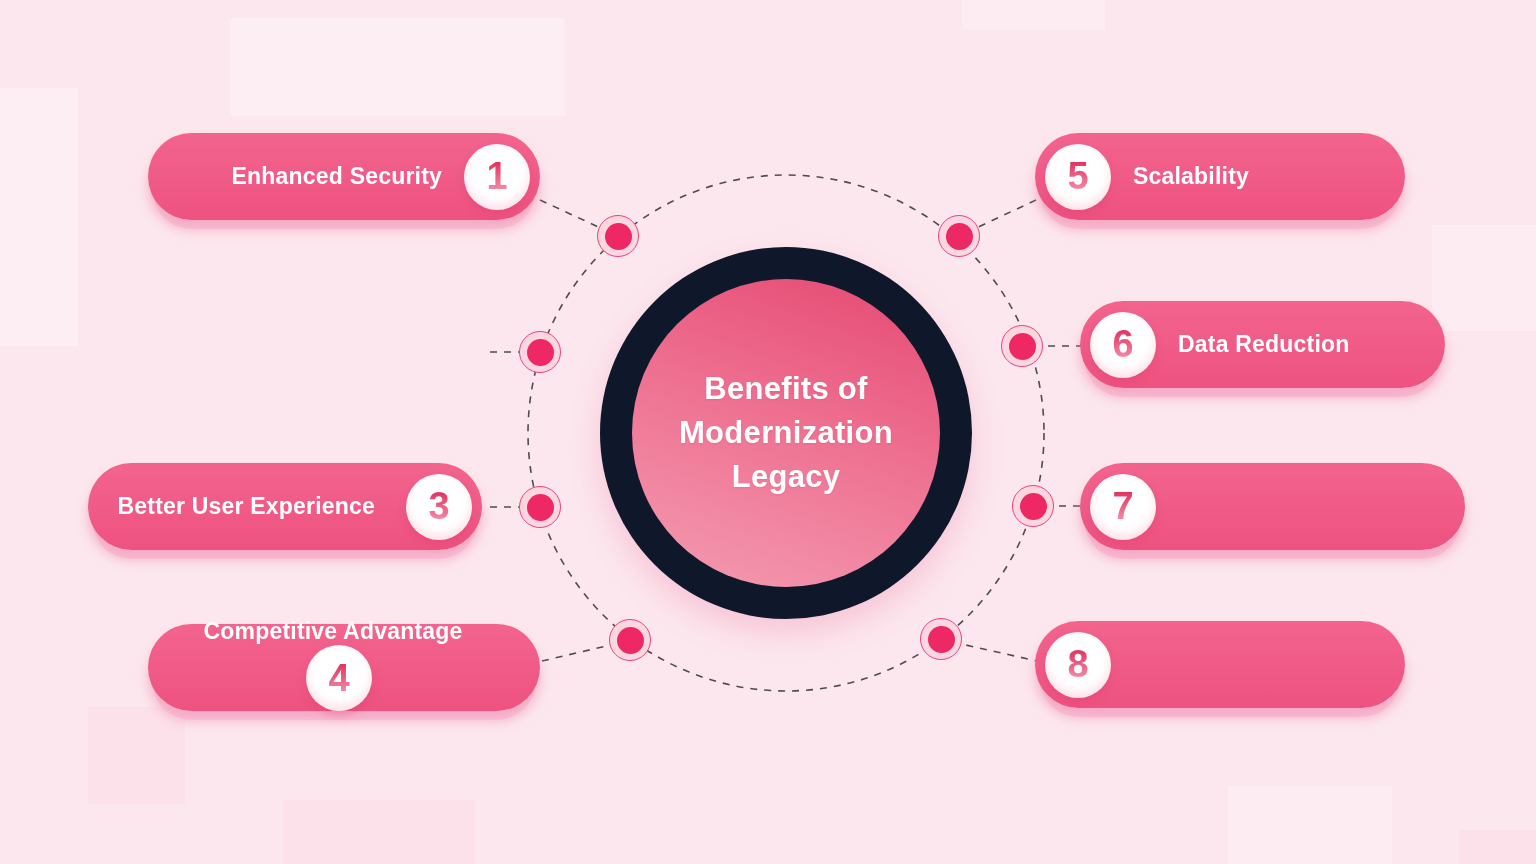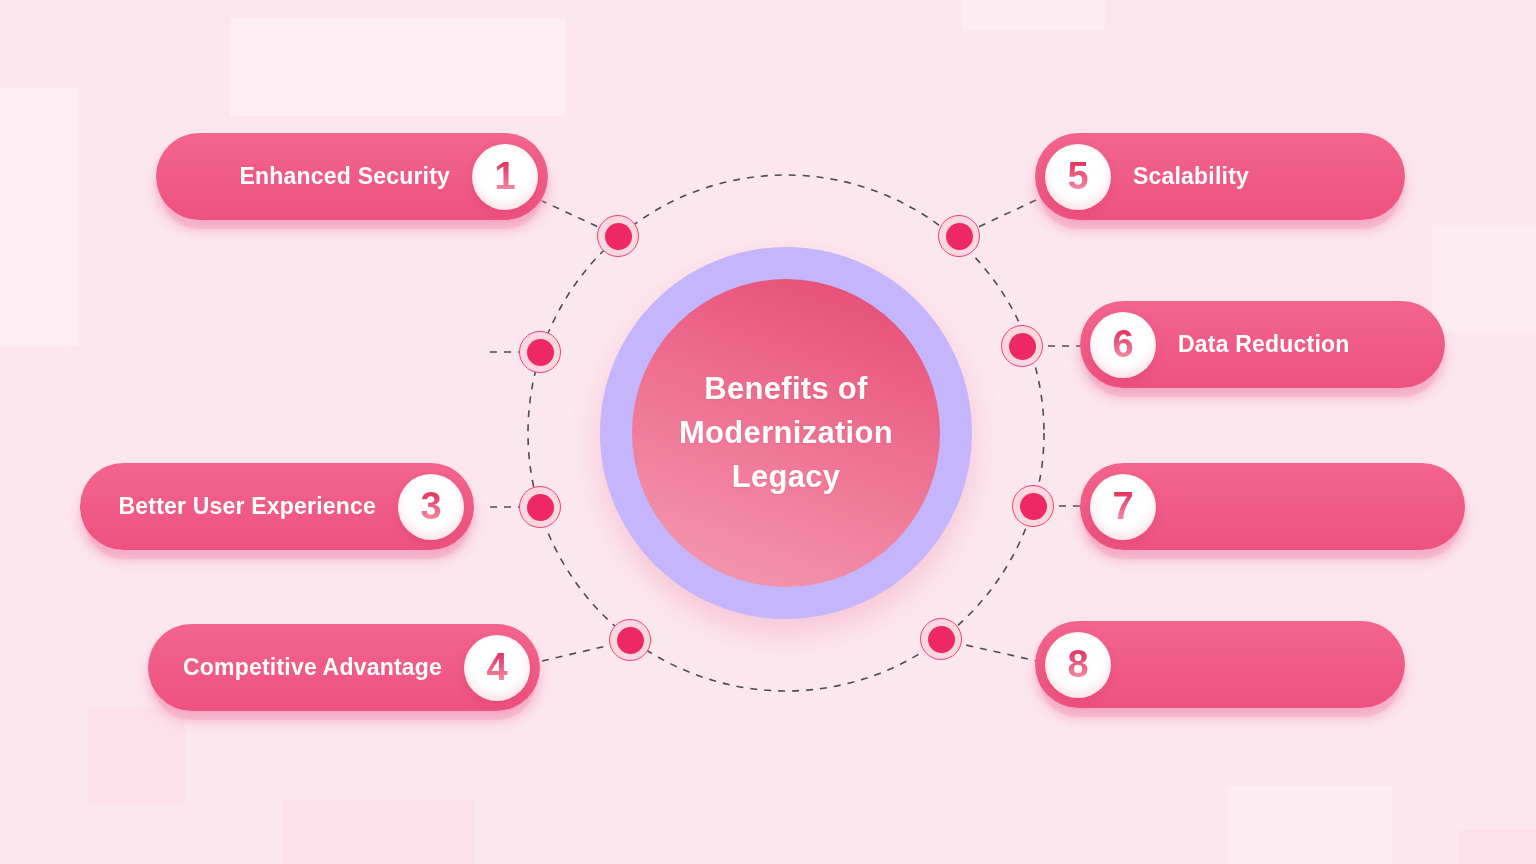--- a/index.html
+++ b/index.html
@@ -18,21 +18,21 @@
   .dr5{left:962px;top:0;width:143px;height:30px;opacity:.7;}
   .dr6{left:1432px;top:225px;width:104px;height:106px;opacity:.7;}
   .dr7{left:1228px;top:786px;width:164px;height:78px;opacity:.7;}
   .dr8{left:1459px;top:830px;width:77px;height:34px;}
 
   svg.lines{position:absolute;left:0;top:0;}
 
   
   .center-white{
     position:absolute;left:600px;top:247px;width:372px;height:372px;border-radius:50%;
-    background:#c4b5fd;box-shadow:0 14px 30px rgba(238,120,160,.30);
+    background:#0f172a;box-shadow:0 14px 30px rgba(238,120,160,.30);
   }
   .center-grad{
     position:absolute;left:32px;top:32px;width:308px;height:308px;border-radius:50%;
     background:linear-gradient(200deg,#e64d75 5%,#ee6f90 45%,#f49cb2 100%);
     display:flex;flex-direction:column;align-items:center;justify-content:center;
   }
   .center-title{
     color:#fff;font-weight:700;font-size:31px;line-height:44px;text-align:center;
     letter-spacing:.3px;text-shadow:0 1px 2px rgba(200,40,90,.15);
   }
@@ -56,24 +56,24 @@
   .pill .num span{
     background:linear-gradient(180deg,#e2315e 15%,#f9a3ba 100%);
     -webkit-background-clip:text;background-clip:text;color:transparent;
   }
   .pill.left{justify-content:flex-end;text-align:right;}
   .pill.left .label{margin-right:22px;}
   .pill.left .num{margin-right:10px;}
   .pill.right .num{margin-left:10px;margin-right:22px;}
   .pill.right .label{text-align:right;padding-right:14px;}
 
-  .p1{left:156px;top:133px;width:392px;}
+  .p1{left:148px;top:133px;width:392px;}
   .p2{left:96px;top:295px;width:394px;}
-  .p3{left:80px;top:463px;width:394px;}
-  .p4{left:148px;top:624px;width:392px;}
+  .p3{left:88px;top:463px;width:394px;gap:9px;}
+  .p4{left:148px;top:624px;width:392px;flex-direction:column;}
   .p5{left:1035px;top:133px;width:370px;}
   .p6{left:1080px;top:301px;width:365px;}
   .p7{left:1080px;top:463px;width:385px;}
   .p8{left:1035px;top:621px;width:370px;}
 
   
   .dot{
     position:absolute;width:40px;height:40px;border-radius:50%;
     border:1.6px solid #ef4378;background:#fbd7e2;
     transform:translate(-50%,-50%);

